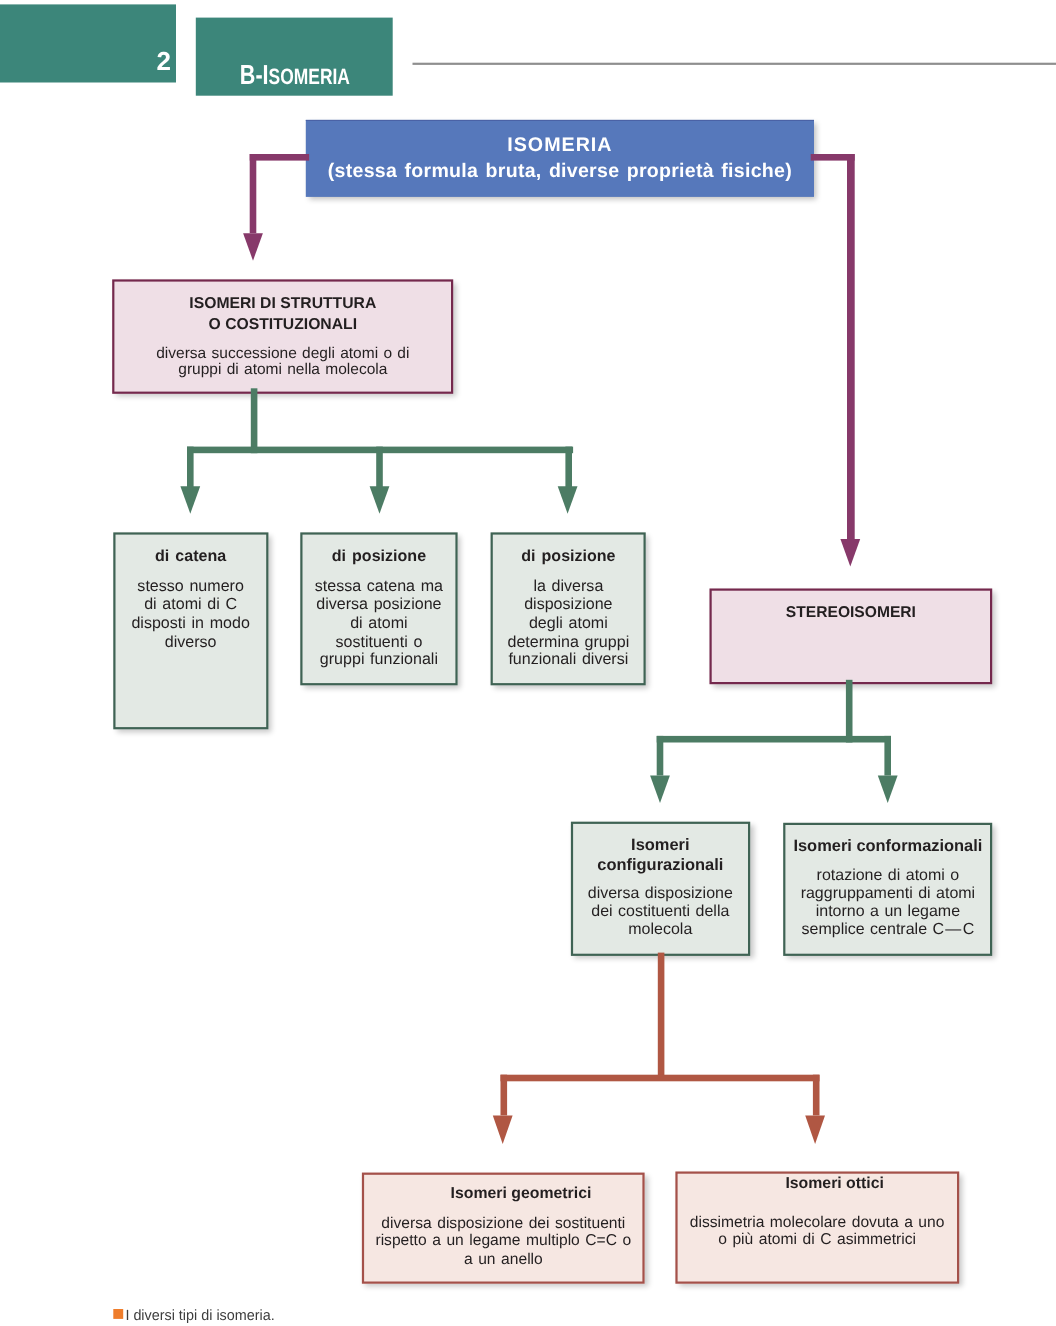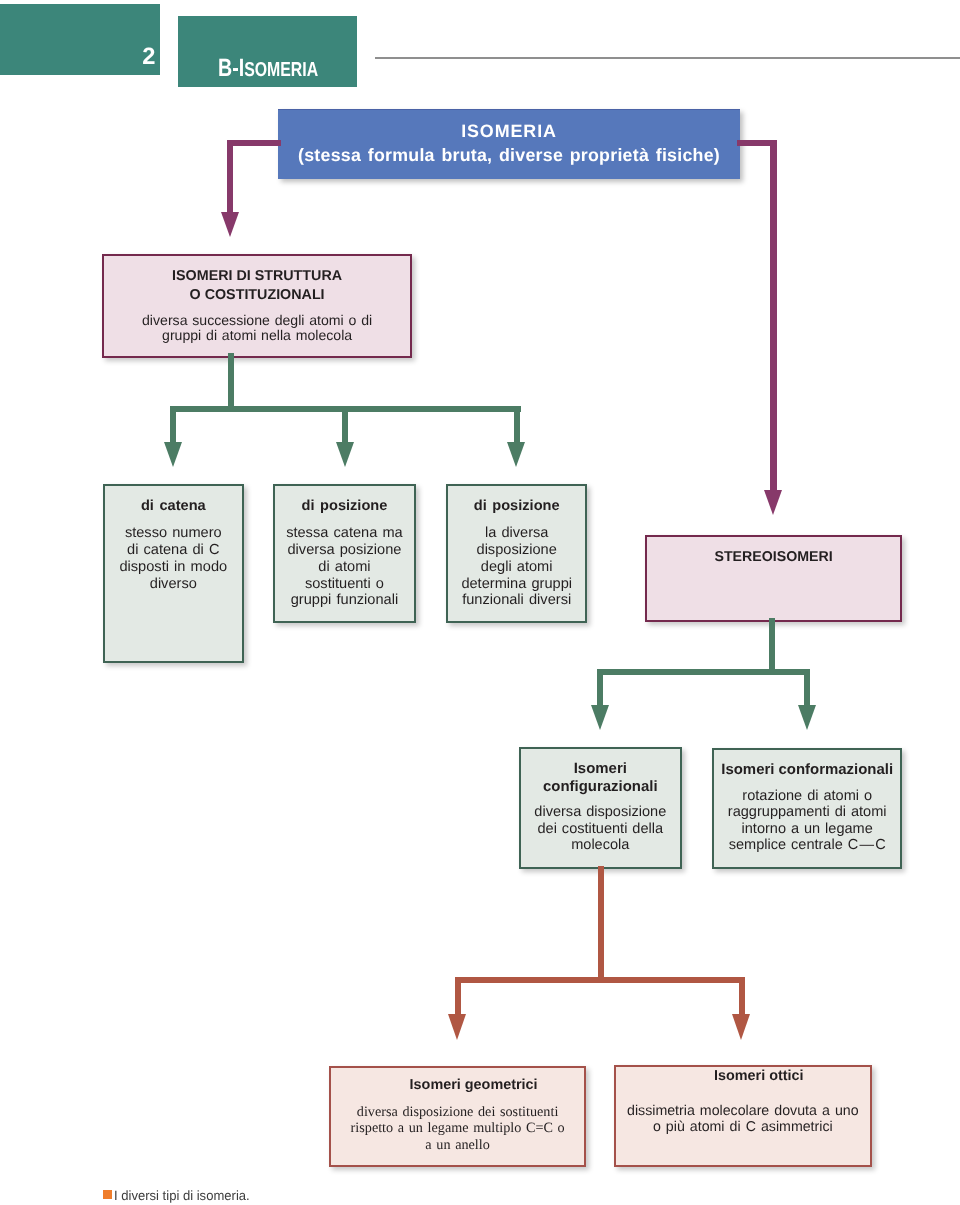--- a/index.html
+++ b/index.html
@@ -51,21 +51,21 @@
 #stereo-box .body{font-size:14.05px;line-height:15.4px;word-spacing:0.9px;top:38.3px;}
 
 .stereo-child .ttl{font-size:14.95px;line-height:18px;}
 .stereo-child .body{font-size:14.55px;line-height:16.6px;word-spacing:0.9px;}
 #kid-config .ttl{top:11px;}
 #kid-config .body{top:55px;}
 #kid-conform .ttl{top:11px;}
 #kid-conform .body{top:38px;}
 
 #kid-geom .ttl{top:8.8px;}
-#kid-geom .body{top:36.5px;font-family:Liberation Serif, serif;}
+#kid-geom .body{top:36.5px;}
 #kid-ottici .ttl{top:0;}
 #kid-ottici .body{top:36px;}
 .cfg-child .ttl{font-size:14.4px;line-height:18px;padding-left:32px;}
 .cfg-child .body{font-size:14.2px;line-height:16.3px;word-spacing:1.1px;}
 
 
 .ln{position:absolute;}
 .ln-purple{background:#87396a;}
 .ln-green{background:#4c7c64;}
 .ln-red{background:#b05743;}
@@ -173,21 +173,21 @@
 <div class="ln ln-green" id="c3-v2"></div>
 <div class="ln ln-green" id="c3-v3"></div>
 <div class="arw arw-green" id="c3-a1"></div>
 <div class="arw arw-green" id="c3-a2"></div>
 <div class="arw arw-green" id="c3-a3"></div>
 
 <div class="box greenbox child-green" id="kid-catena">
       <div class="ttl">di catena</div>
     <div class="body">
       <div>stesso numero</div>
-      <div>di catena di C</div>
+      <div>di atomi di C</div>
       <div>disposti in modo</div>
       <div>diverso</div>
     </div>
 </div>
 <div class="box greenbox child-green" id="kid-posizione">
       <div class="ttl">di posizione</div>
     <div class="body">
       <div>stessa catena ma</div>
       <div>diversa posizione</div>
       <div>di atomi</div>

